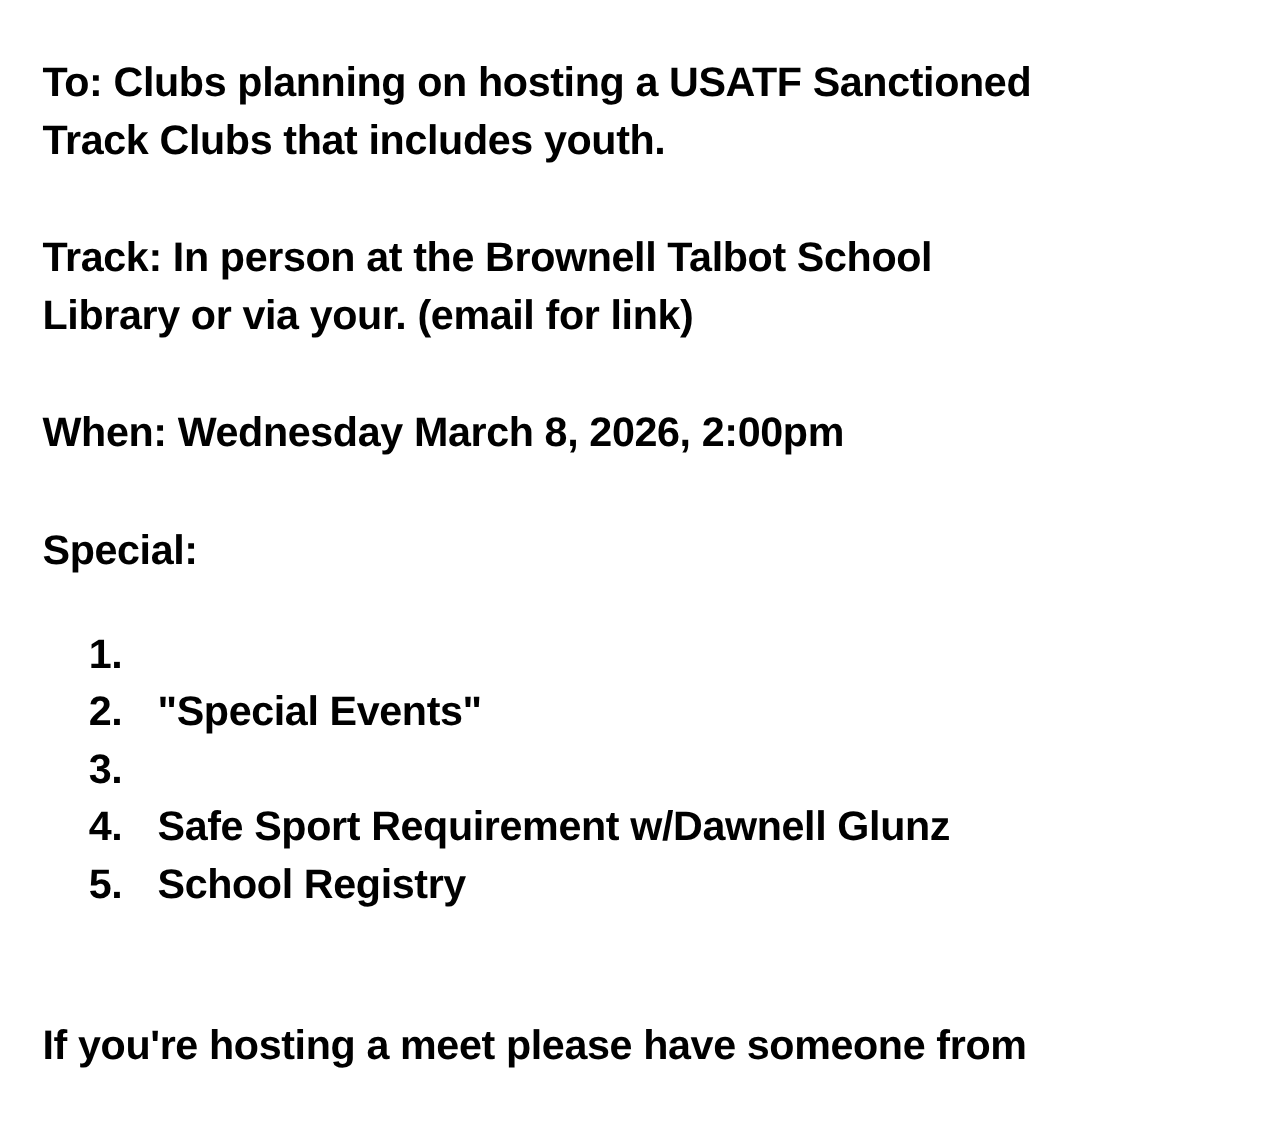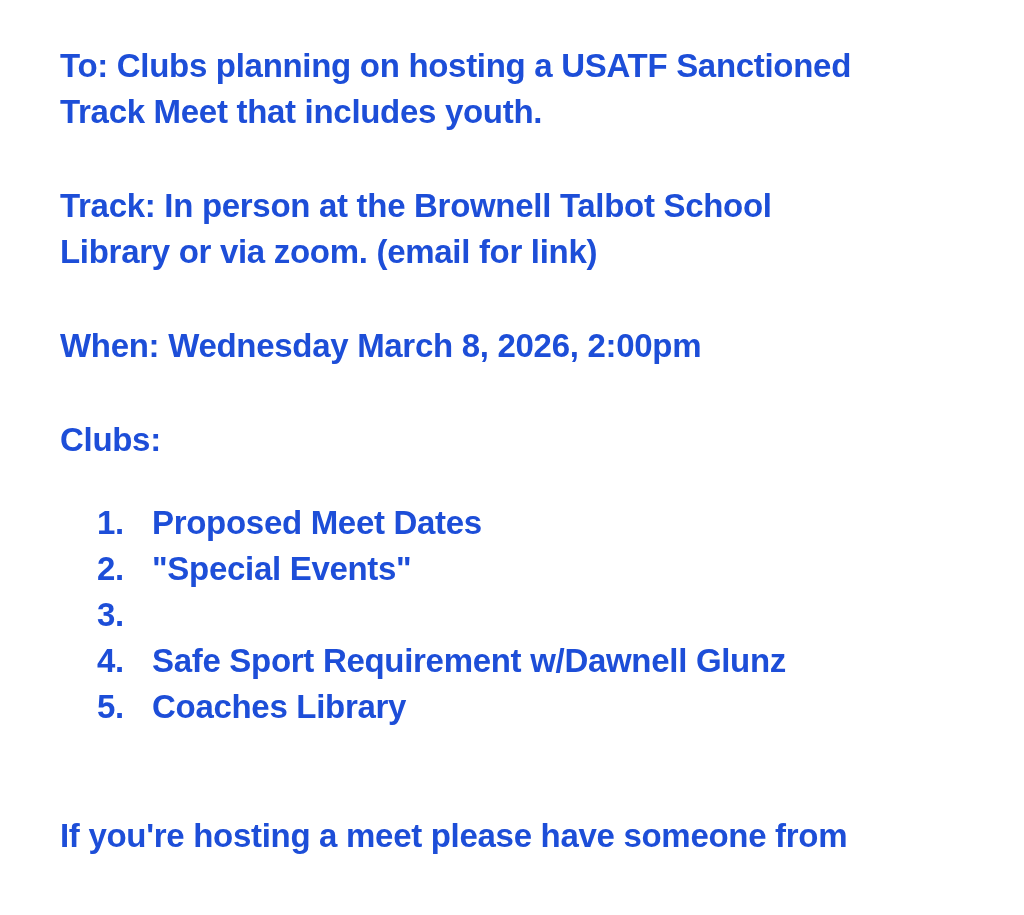--- a/index.html
+++ b/index.html
@@ -10,22 +10,22 @@
     width: 1024px;
     height: 915px;
     background: #ffffff;
     overflow: hidden;
     font-family: "Liberation Sans", sans-serif;
   }
   .page {
     box-sizing: border-box;
     width: 820px;
     height: 915px;
-    padding: 43px 30px 0 60px;
-    color: #1d4ed8;
+    padding: 43px 30px 0 34px;
+    color: #000000;
     font-size: 33px;
     font-weight: 700;
     line-height: 46px;
     letter-spacing: -0.3px;
   }
   .para {
     margin: 0 0 48px 0;
   }
   .para .line {
     white-space: nowrap;
@@ -53,55 +53,54 @@
     margin-bottom: 16px;
   }
 </style>
 </head>
 <body>
 
 <div class="page">
 
   <div class="para">
     <div class="line">To: Clubs planning on hosting a USATF Sanctioned</div>
-    <div class="line">Track Meet that includes youth.</div>
+    <div class="line">Track Clubs that includes youth.</div>
   </div>
 
   <div class="para">
     <div class="line">Track: In person at the Brownell Talbot School</div>
-    <div class="line">Library or via zoom. (email for link)</div>
+    <div class="line">Library or via your. (email for link)</div>
   </div>
 
   <div class="para">
     <div class="line">When: Wednesday March 8, 2026, 2:00pm</div>
   </div>
 
   <div class="para agenda-heading">
-    <div class="line">Clubs:</div>
+    <div class="line">Special:</div>
   </div>
 
   <ol class="agenda">
     <li>
       <span class="num">1.</span>
-      <span class="label">Proposed Meet Dates</span>
     </li>
     <li>
       <span class="num">2.</span>
       <span class="label">"Special Events"</span>
     </li>
     <li>
       <span class="num">3.</span>
     </li>
     <li>
       <span class="num">4.</span>
       <span class="label">Safe Sport Requirement w/Dawnell Glunz</span>
     </li>
     <li>
       <span class="num">5.</span>
-      <span class="label">Coaches Library</span>
+      <span class="label">School Registry</span>
     </li>
   </ol>
 
   <div class="para closing">
     <div class="line">If you're hosting a meet please have someone from</div>
   </div>
 
 </div>
 
 </body></html>

